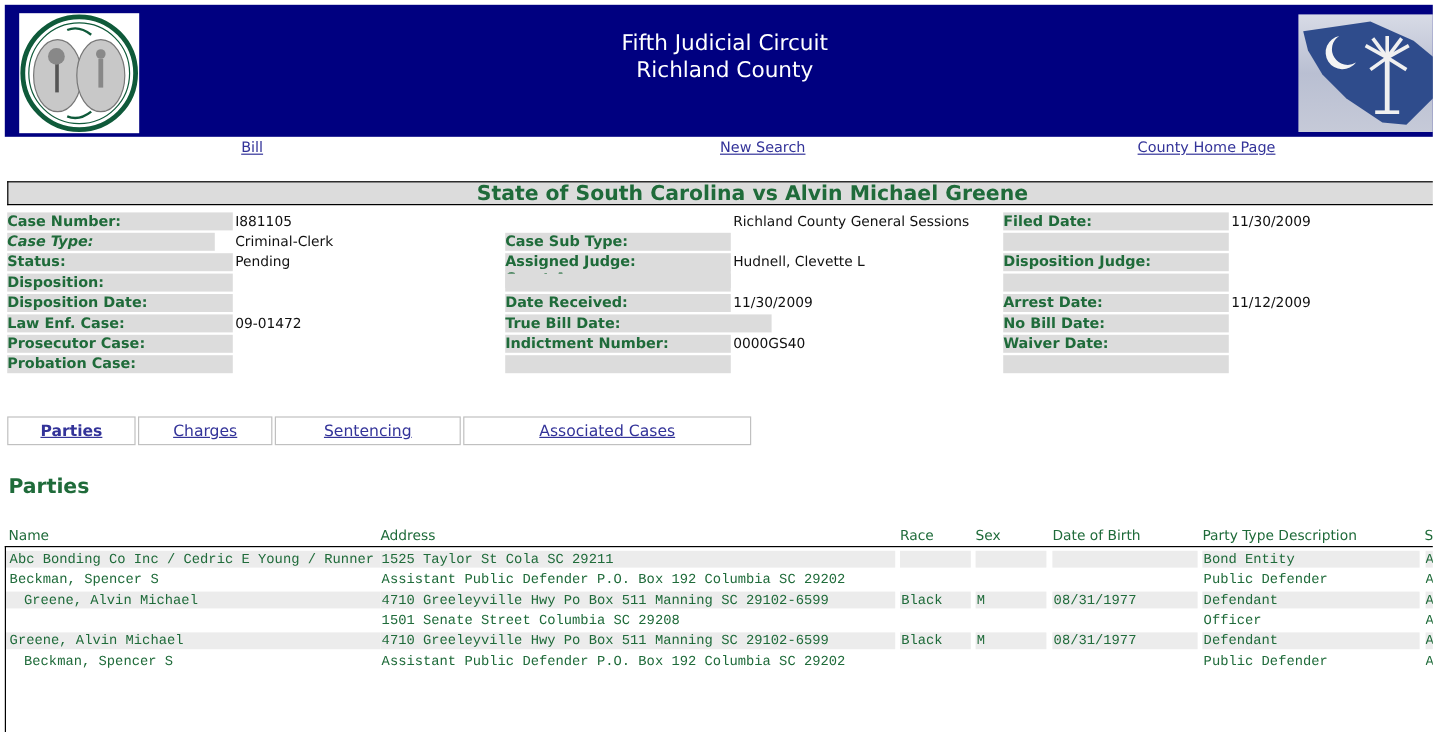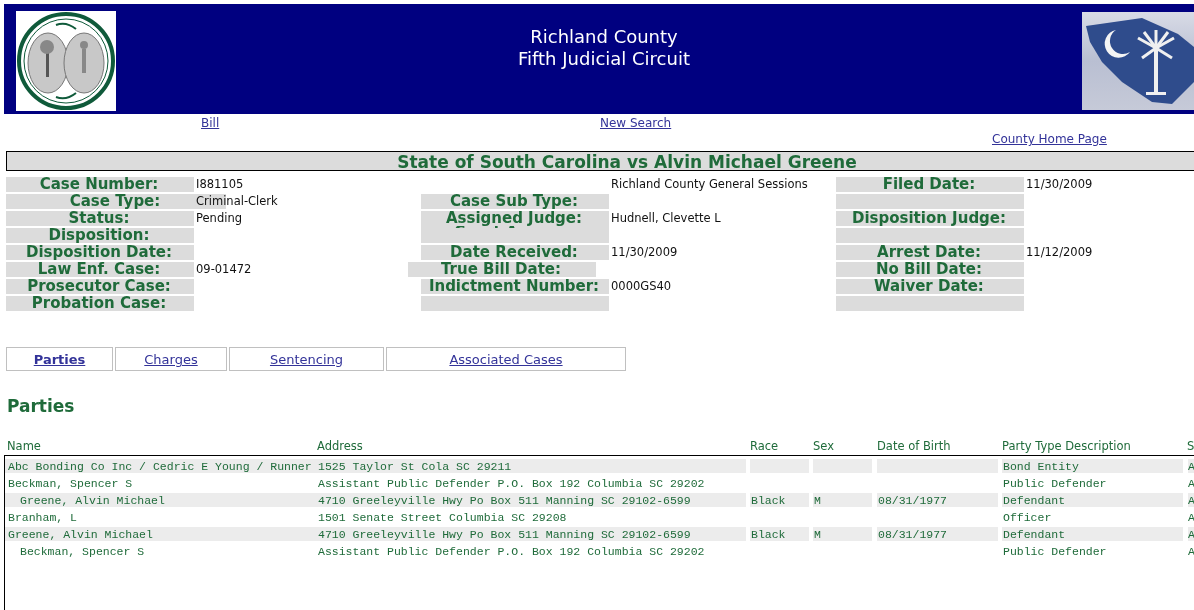--- a/index.html
+++ b/index.html
@@ -7,21 +7,21 @@
   .banner { position: absolute; left: 4px; top: 4px; width: 1200px; height: 110px; background: #000080; }
   .seal { position: absolute; left: 12px; top: 7px; width: 100px; height: 100px; background: #fff; }
   .state-img { position: absolute; left: 1078px; top: 8px; width: 120px; height: 98px; background: linear-gradient(180deg,#d8dbe6 0%,#b9bfd2 50%,#c6cad8 100%); overflow: hidden; }
   .banner-title { position: absolute; left: 400px; top: 22px; width: 400px; text-align: center; color: #ffffff; font-size: 18px; line-height: 22px; }
   .navlinks { position: absolute; top: 116px; left: 0; width: 1194px; height: 18px; }
   .navlinks a { position: absolute; color: #333399; text-decoration: underline; font-size: 12px; cursor: pointer; }
   .case-title { position: absolute; left: 6px; top: 151px; width: 1200px; height: 20px; background: #dcdcdc; border: 1px solid #000; border-right: none; box-sizing: border-box; }
   .case-title span { position: absolute; left: 0; width: 1240px; text-align: center; top: 0; font-size: 17px; font-weight: bold; color: #1f6b3a; line-height: 20px; }
   .field-grid { position: absolute; top: 177px; left: 0; }
   .frow { position: absolute; height: 15px; }
-  .flabel { position: absolute; height: 15px; background: #dcdcdc; text-align: center; color: #1f6b3a; font-weight: bold; font-size: 15px; line-height: 15px; box-sizing: border-box; padding-right: 2px; white-space: nowrap; }
+  .flabel { position: absolute; height: 15px; background: #dcdcdc; text-align: left; color: #1f6b3a; font-weight: bold; font-size: 12px; line-height: 15px; box-sizing: border-box; padding-right: 2px; white-space: nowrap; }
   .fvalue { position: absolute; height: 15px; line-height: 15px; font-size: 11.5px; color: #111; white-space: nowrap; }
   .tabs { position: absolute; left: 6px; top: 347px; height: 25px; }
   .tab { position: absolute; top: 0; height: 24px; border: 1px solid #c0c0c0; box-sizing: border-box; text-align: center; line-height: 24px; font-size: 13px; color: #333399; text-decoration: underline; cursor: pointer; background: #fff; }
   .tab.active { font-weight: bold; }
   .section-title { position: absolute; left: 7px; top: 396px; font-size: 17px; font-weight: bold; color: #1f6b3a; }
   .ptable-head { position: absolute; top: 439px; left: 0; width: 1194px; height: 15px; }
   .ptable-head span { position: absolute; top: 0; color: #1f6b3a; font-size: 11.5px; line-height: 15px; white-space: nowrap; }
   .ptable { position: absolute; left: 4px; top: 455px; width: 1200px; height: 160px; border: 1px solid #000; border-right: none; box-sizing: border-box; overflow: hidden; }
   .prow { position: absolute; left: 0; width: 1200px; height: 15px; }
   .prow .cell { position: absolute; top: 0; height: 14px; line-height: 15px; font-size: 11.5px; color: #1f6b3a; white-space: nowrap; overflow: hidden; font-family: Liberation Mono, monospace; }
@@ -39,22 +39,22 @@
       <ellipse cx="68" cy="52" rx="20" ry="30" fill="#c8c8c8" stroke="#777" stroke-width="1"></ellipse>
       <rect x="30" y="38" width="3" height="28" fill="#555"></rect>
       <circle cx="31" cy="36" r="7" fill="#888"></circle>
       <rect x="66" y="38" width="4" height="24" fill="#888"></rect>
       <circle cx="68" cy="34" r="4" fill="#888"></circle>
       <path d="M40 14 q10 -4 20 4" stroke="#0f5a3a" stroke-width="2" fill="none"></path>
       <path d="M40 86 q10 4 20 -4" stroke="#0f5a3a" stroke-width="2" fill="none"></path>
     </svg>
   </div>
   <div class="banner-title">
+    <div>Fifth Judicial Circuit</div>
     <div>Richland County</div>
-    <div>Fifth Judicial Circuit</div>
   </div>
   <div class="state-img">
     <svg width="120" height="98" viewBox="0 0 120 98">
       <path d="M4 14 L60 6 L96 22 L118 40 L112 70 L90 92 L70 90 L40 70 L20 50 L8 30 Z" fill="#2f4c8c"></path>
       <path d="M34 18 a14 14 0 1 0 14 22 a11 11 0 1 1 -14 -22 Z" fill="#f4f4f4"></path>
       <rect x="72" y="36" width="4" height="46" fill="#f0f0f0"></rect>
       <rect x="64" y="80" width="20" height="3" fill="#f0f0f0"></rect>
       <g stroke="#f0f0f0" stroke-width="3" fill="none">
         <path d="M74 36 L56 26"></path>
           <path d="M74 36 L92 26"></path>
@@ -64,35 +64,35 @@
           <path d="M74 36 L62 20"></path>
           <path d="M74 36 L86 20"></path>
       </g>
     </svg>
   </div>
 </div>
 
 <div class="navlinks">
   <a style="left:201px;">Bill</a>
   <a style="left:600px;">New Search</a>
-  <a style="left:992px;margin-top:16px;">County Home Page</a>
+  <a style="left:948px;">County Home Page</a>
 </div>
 
 <div class="case-title">
   <span>State of South Carolina vs Alvin Michael Greene</span>
 </div>
 
 <div class="field-grid">
 
   <div class="frow" style="top:0px;left:0;">
     <div class="flabel" style="left:6px;width:188px;">Case Number:</div>
     <div class="fvalue" style="left:196px;">I881105</div>
   </div>
   <div class="frow" style="top:17px;left:0;">
-    <div class="flabel" style="left:6px;width:220px;">Case Type:</div>
+    <div class="flabel" style="left:6px;width:173px;font-style:italic;">Case Type:</div>
     <div class="fvalue" style="left:196px;">Criminal-Clerk</div>
   </div>
   <div class="frow" style="top:34px;left:0;">
     <div class="flabel" style="left:6px;width:188px;">Status:</div>
     <div class="fvalue" style="left:196px;">Pending</div>
   </div>
   <div class="frow" style="top:51px;left:0;">
     <div class="flabel" style="left:6px;width:188px;">Disposition:</div>
     <div class="fvalue" style="left:196px;"></div>
   </div>
@@ -127,21 +127,21 @@
   </div>
   <div class="frow" style="top:51px;left:0;">
     <div class="flabel" style="left:421px;width:188px;"></div>
     <div class="fvalue" style="left:611px;"></div>
   </div>
   <div class="frow" style="top:68px;left:0;">
     <div class="flabel" style="left:421px;width:188px;">Date Received:</div>
     <div class="fvalue" style="left:611px;">11/30/2009</div>
   </div>
   <div class="frow" style="top:85px;left:0;">
-    <div class="flabel" style="left:408px;width:188px;">True Bill Date:</div>
+    <div class="flabel" style="left:421px;width:222px;">True Bill Date:</div>
     <div class="fvalue" style="left:611px;"></div>
   </div>
   <div class="frow" style="top:102px;left:0;">
     <div class="flabel" style="left:421px;width:188px;">Indictment Number:</div>
     <div class="fvalue" style="left:611px;">0000GS40</div>
   </div>
   <div class="frow" style="top:119px;left:0;">
     <div class="flabel" style="left:421px;width:188px;"></div>
     <div class="fvalue" style="left:611px;"></div>
   </div>
@@ -221,21 +221,20 @@
   <div class="prow shaded" style="top:37px;">
     <div class="cell" style="left:0;width:297px;padding-left:15px;">Greene, Alvin Michael</div>
     <div class="cell" style="left:312px;width:428px;padding-left:1px;">4710 Greeleyville Hwy Po Box 511 Manning SC 29102-6599</div>
     <div class="cell" style="left:745px;width:58px;padding-left:1px;">Black</div>
     <div class="cell" style="left:808px;width:58px;padding-left:1px;">M</div>
     <div class="cell" style="left:872px;width:120px;padding-left:1px;">08/31/1977</div>
     <div class="cell" style="left:997px;width:180px;padding-left:1px;">Defendant</div>
     <div class="cell" style="left:1183px;width:20px;">A</div>
   </div>
   <div class="prow" style="top:54px;">
-    <div class="cell" style="left:0;width:309px;padding-left:3px;">Branham, L</div>
     <div class="cell" style="left:312px;width:428px;padding-left:1px;">1501 Senate Street Columbia SC 29208</div>
     <div class="cell" style="left:745px;width:58px;padding-left:1px;"></div>
     <div class="cell" style="left:808px;width:58px;padding-left:1px;"></div>
     <div class="cell" style="left:872px;width:120px;padding-left:1px;"></div>
     <div class="cell" style="left:997px;width:180px;padding-left:1px;">Officer</div>
     <div class="cell" style="left:1183px;width:20px;">A</div>
   </div>
   <div class="prow shaded" style="top:71px;">
     <div class="cell" style="left:0;width:309px;padding-left:3px;">Greene, Alvin Michael</div>
     <div class="cell" style="left:312px;width:428px;padding-left:1px;">4710 Greeleyville Hwy Po Box 511 Manning SC 29102-6599</div>

